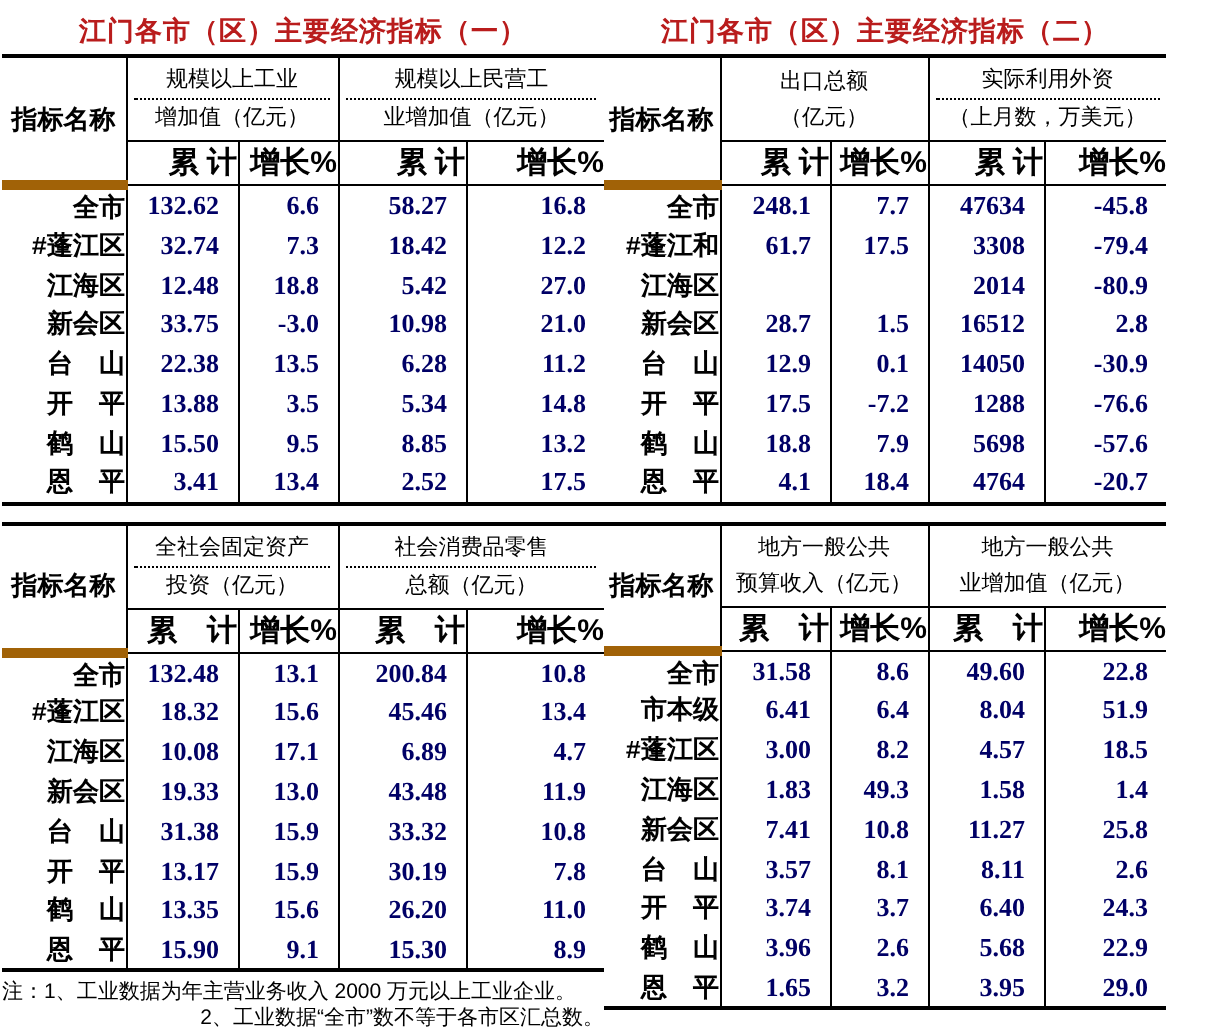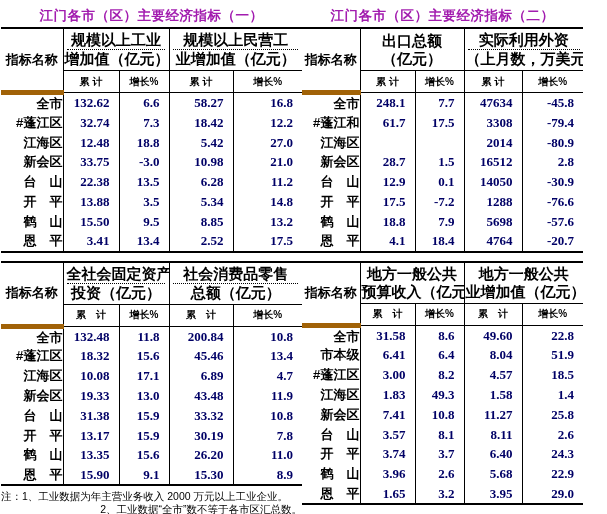--- a/index.html
+++ b/index.html
@@ -6,44 +6,44 @@
   html,body { margin:0; padding:0; }
   body {
     width:607px; height:514px; background:#ffffff; overflow:hidden;
     font-family:"Liberation Sans","DejaVu Sans",sans-serif; color:#000;
   }
   .wrap { display:flex; padding-top:5px; }
   .colL { width:301px; margin-left:1px; }
   .colR { width:281px; }
 
   .tbl-title {
-    text-align:center; font-weight:bold; font-size:13.5px; color:#a21caf;
+    text-align:center; font-weight:bold; font-size:13.5px; color:#b91c1c;
     height:22px; line-height:22px; letter-spacing:0.5px; white-space:nowrap;
   }
 
   table.stat {
     table-layout:fixed; border-collapse:collapse; width:100%;
     border-top:2px solid #000; border-bottom:2px solid #000;
   }
   table.stat.lower { margin-top:8px; }
 
   th, td { padding:0; font-weight:bold; color:#000; overflow:hidden; }
 
   th.corner { font-size:13px; border-bottom:5px solid #a16207; }
 
   th.grp {
     border-left:1px solid #000; border-bottom:1px solid #000;
-    font-size:15px; padding:2px 1px; vertical-align:middle; font-weight:bold;
+    font-size:11px; padding:2px 1px; vertical-align:middle; font-weight:normal;
   }
   .grp .g1, .grp .g2 { display:block; line-height:18px; white-space:nowrap; }
   .grp .g1.u { border-bottom:1px dotted #000; width:96%; margin:0 auto; }
 
   tr.sub th {
     border-left:1px solid #000; border-bottom:1px solid #000;
-    font-size:10px; height:22px; font-weight:bold; white-space:nowrap;
+    font-size:15px; height:22px; font-weight:bold; white-space:nowrap;text-align:right;
   }
 
   tbody td { height:19.8px; }
   tbody td.lbl { text-align:right; font-size:13px; white-space:nowrap;font-family:Liberation Mono, monospace; }
   tbody td.num {
     text-align:right; padding-right:9px; border-left:1px solid #000;
     font-family:"Liberation Serif","DejaVu Serif",serif;
     font-size:13px; color:#000066; white-space:nowrap;
   }
 
@@ -176,21 +176,21 @@
           <th>累　计</th>
           <th>增长%</th>
           <th>累　计</th>
           <th>增长%</th>
         </tr>
       </thead>
       <tbody>
           <tr>
             <td class="lbl">全市</td>
             <td class="num">132.48</td>
-            <td class="num">11.8</td>
+            <td class="num">13.1</td>
             <td class="num">200.84</td>
             <td class="num">10.8</td>
           </tr>
           <tr>
             <td class="lbl">#蓬江区</td>
             <td class="num">18.32</td>
             <td class="num">15.6</td>
             <td class="num">45.46</td>
             <td class="num">13.4</td>
           </tr>

